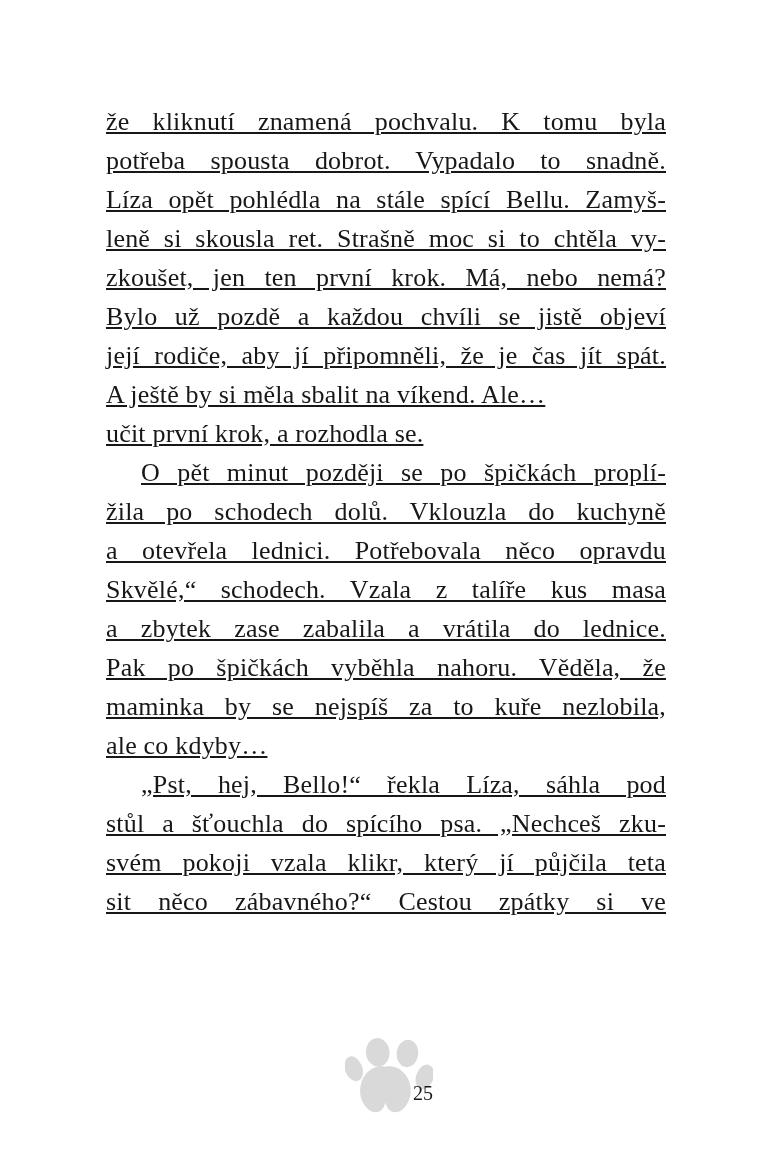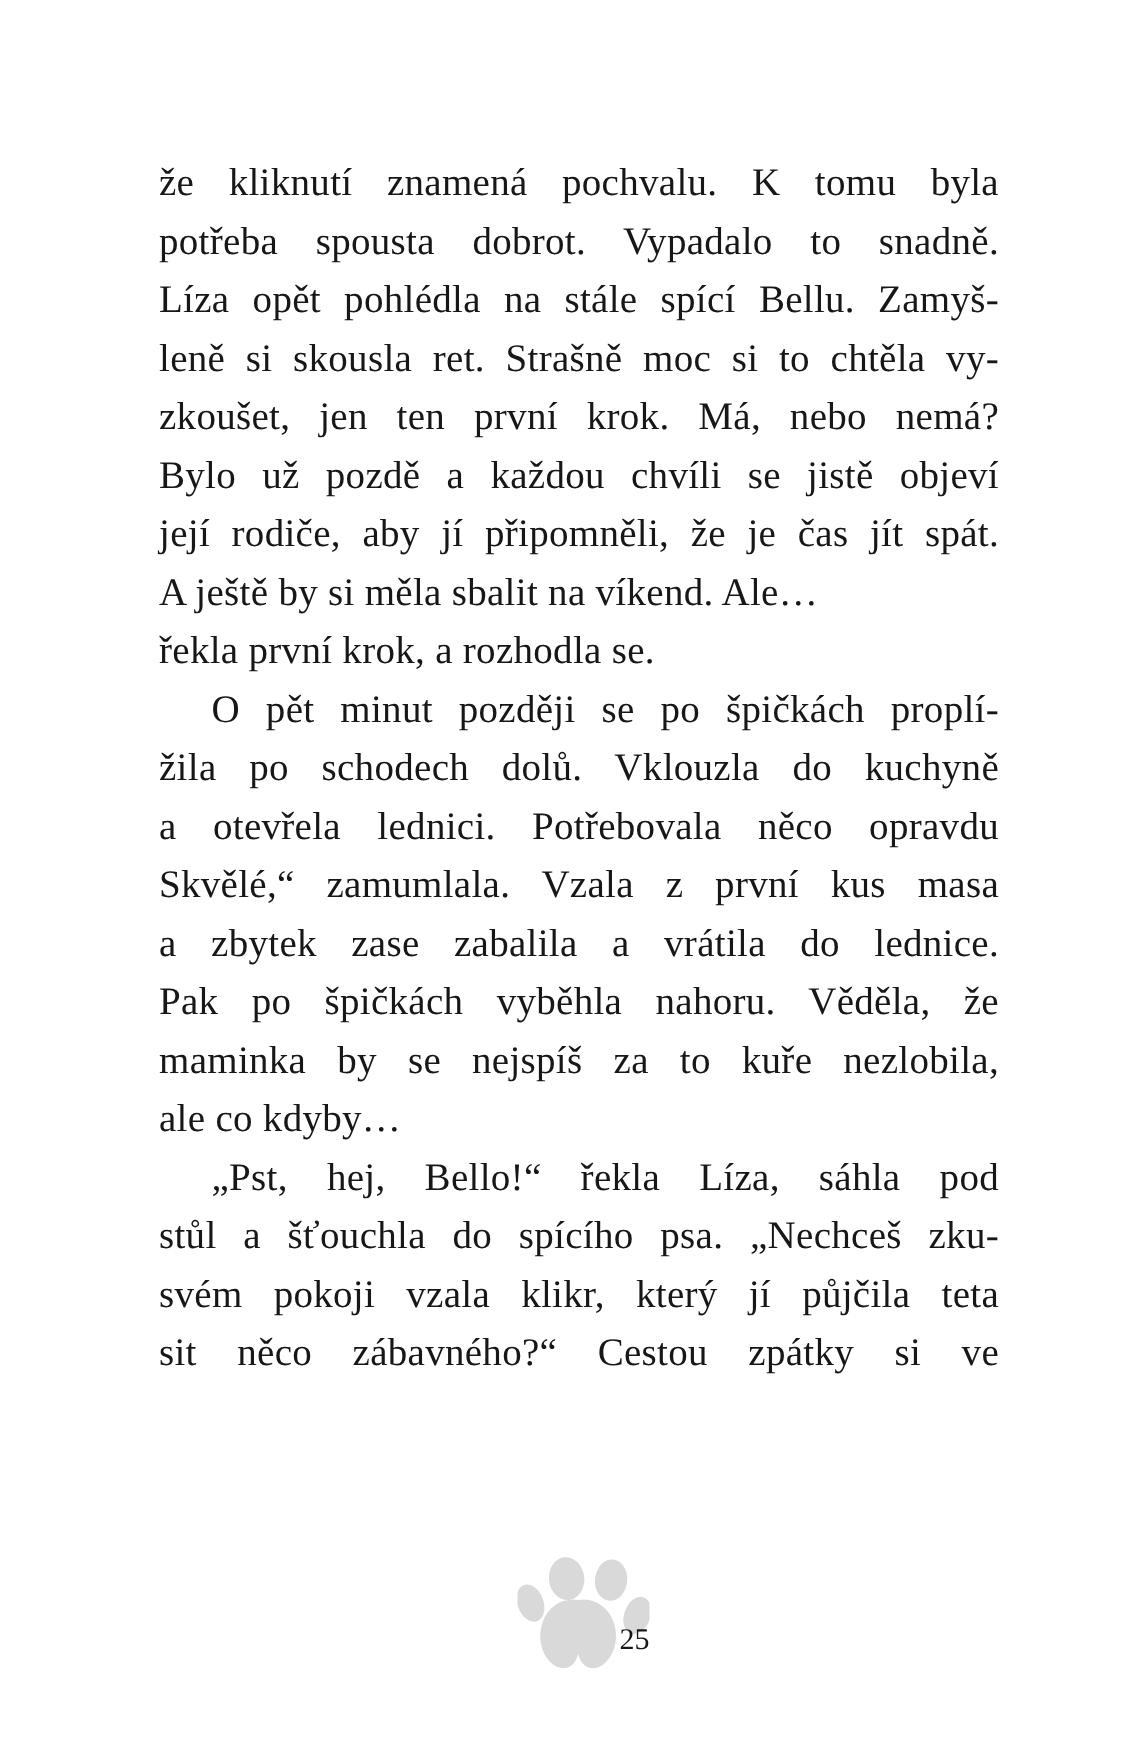--- a/index.html
+++ b/index.html
@@ -28,20 +28,21 @@
     line-height: 39px;
     color: var(--text-color, #171717);
     letter-spacing: 0.2px;
   }
   .line {
     text-align: justify;
     text-align-last: justify;
     white-space: normal;
     height: 39px;
     overflow: visible;
+    text-decoration: underline;
   }
   .line.indent {
     padding-left: 35px;
   }
   .line.last {
     text-align-last: left;
   }
   .paw-wrap {
     position: absolute;
     left: 345px;
@@ -75,25 +76,25 @@
 
   <div class="text-block">
       <div class="line">že kliknutí znamená pochvalu. K tomu byla</div>
       <div class="line">potřeba spousta dobrot. Vypadalo to snadně.</div>
       <div class="line">Líza opět pohlédla na stále spící Bellu. Zamyš-</div>
       <div class="line">leně si skousla ret. Strašně moc si to chtěla vy-</div>
       <div class="line">zkoušet, jen ten první krok. Má, nebo nemá?</div>
       <div class="line">Bylo už pozdě a každou chvíli se jistě objeví</div>
       <div class="line">její rodiče, aby jí připomněli, že je čas jít spát.</div>
       <div class="line last">A ještě by si měla sbalit na víkend. Ale…</div>
-      <div class="line last">řekla první krok, a rozhodla se.</div>
+      <div class="line last">učit první krok, a rozhodla se.</div>
       <div class="line indent">O pět minut později se po špičkách proplí-</div>
       <div class="line">žila po schodech dolů. Vklouzla do kuchyně</div>
       <div class="line">a otevřela lednici. Potřebovala něco opravdu</div>
-      <div class="line">Skvělé,“ zamumlala. Vzala z první kus masa</div>
+      <div class="line">Skvělé,“ schodech. Vzala z talíře kus masa</div>
       <div class="line">a zbytek zase zabalila a vrátila do lednice.</div>
       <div class="line">Pak po špičkách vyběhla nahoru. Věděla, že</div>
       <div class="line">maminka by se nejspíš za to kuře nezlobila,</div>
       <div class="line last">ale co kdyby…</div>
       <div class="line indent">„Pst, hej, Bello!“ řekla Líza, sáhla pod</div>
       <div class="line">stůl a šťouchla do spícího psa. „Nechceš zku-</div>
       <div class="line">svém pokoji vzala klikr, který jí půjčila teta</div>
       <div class="line">sit něco zábavného?“ Cestou zpátky si ve</div>
     </div>
 

